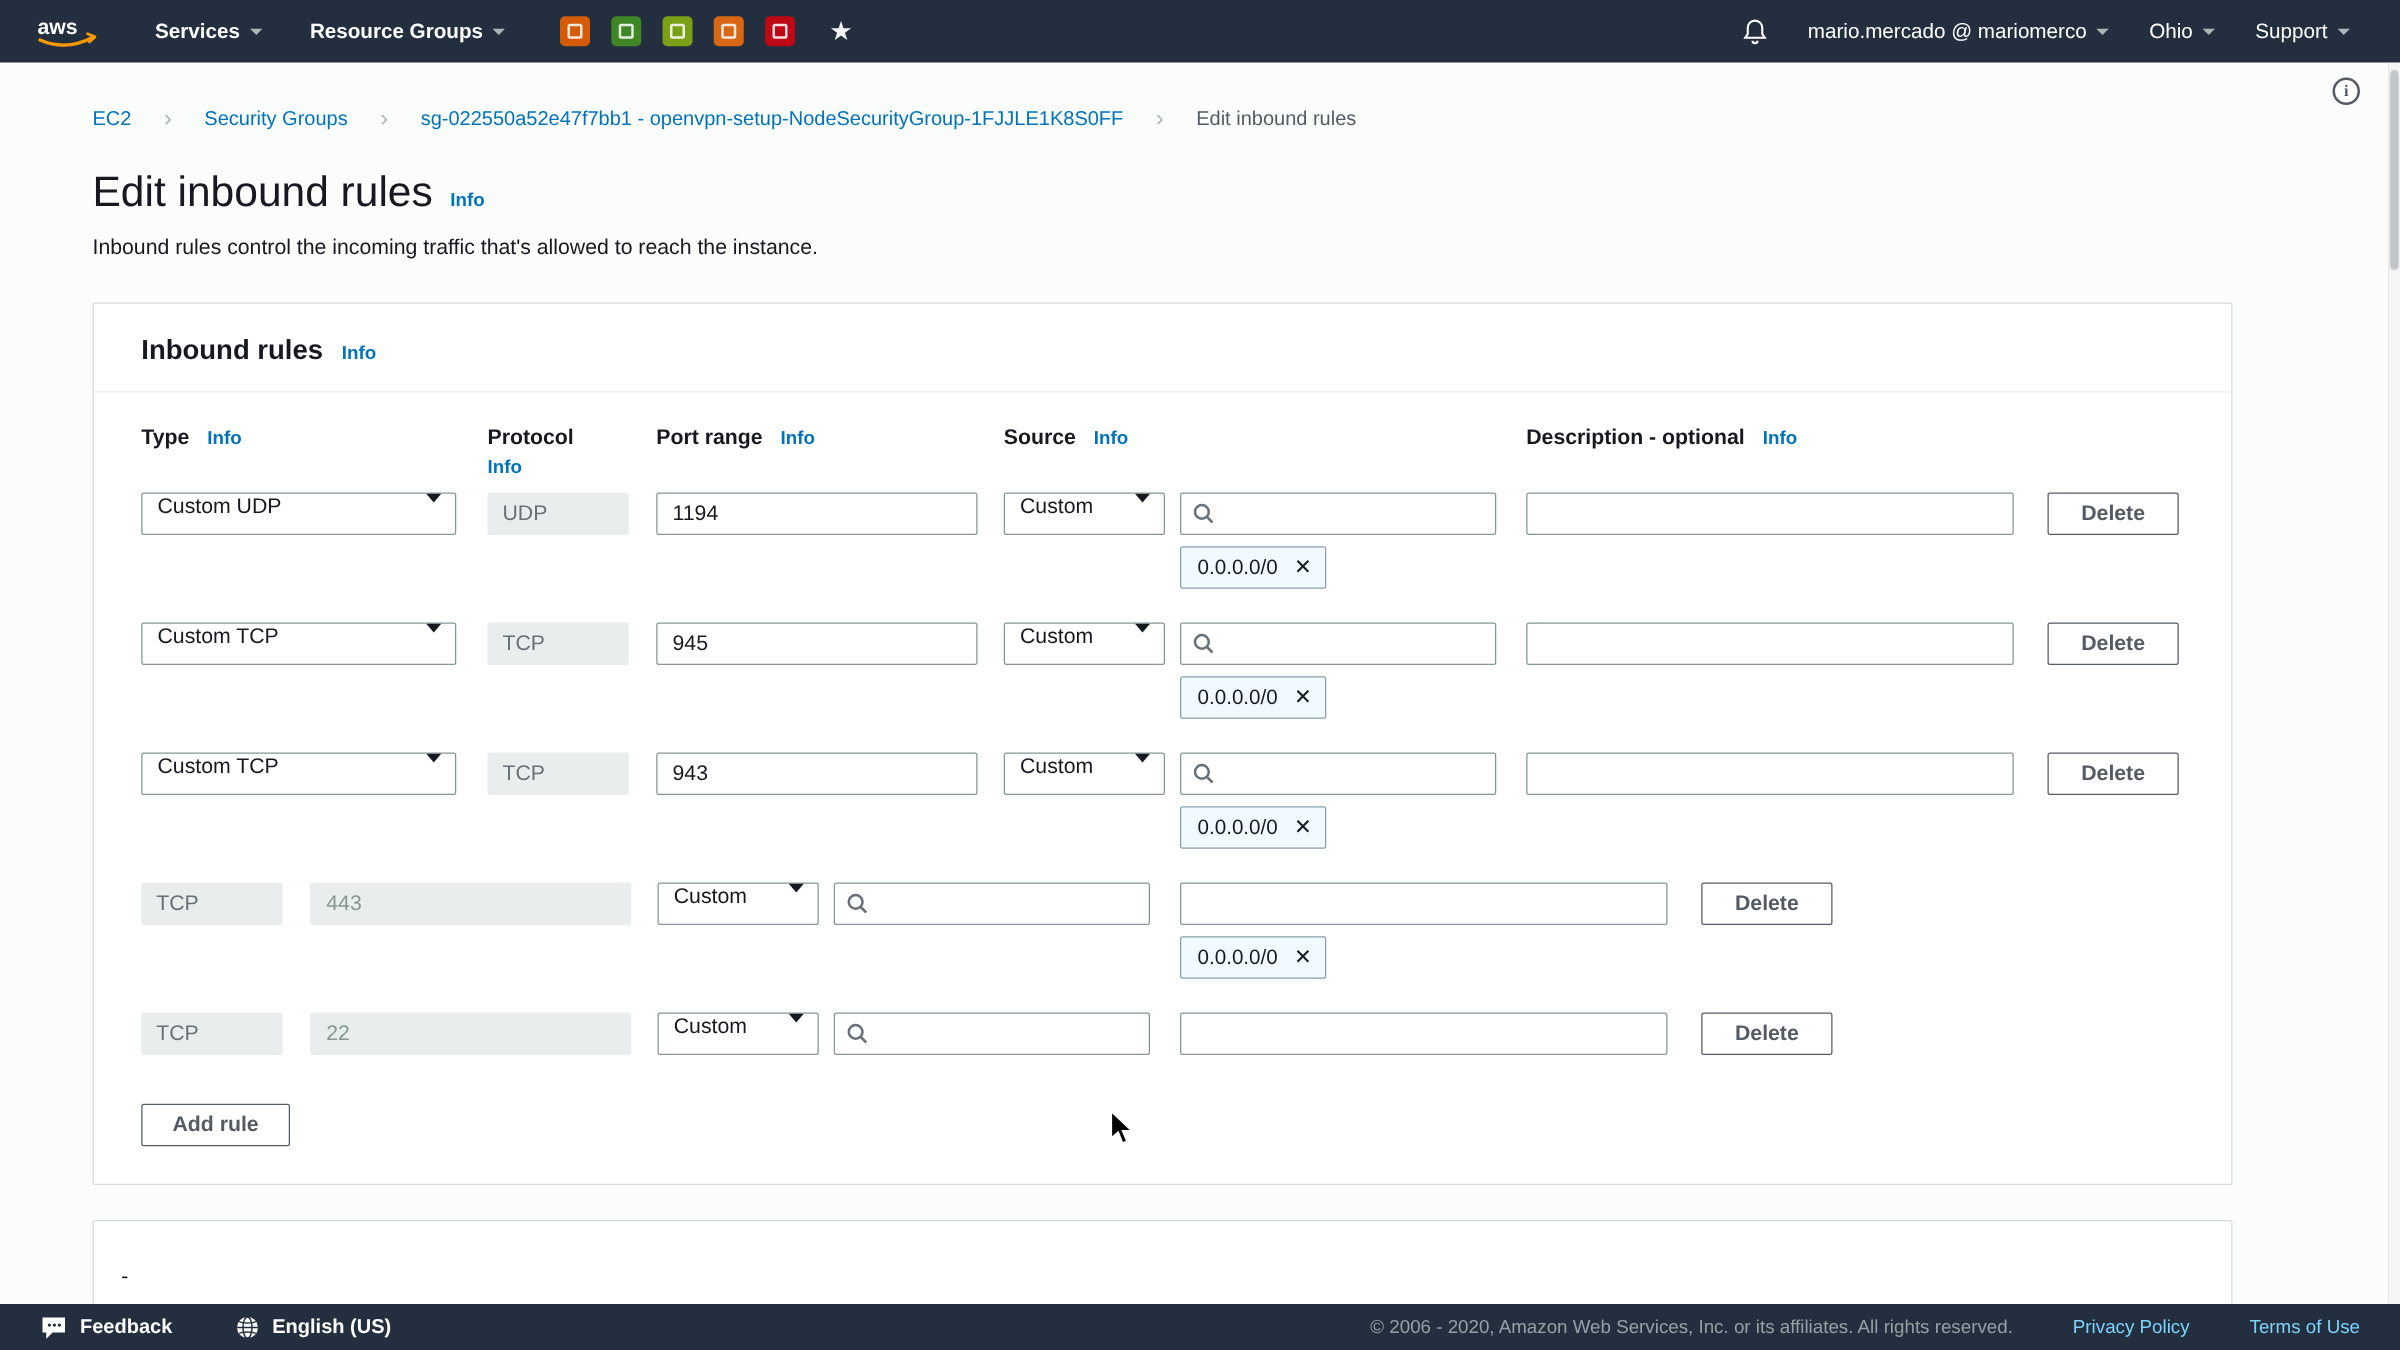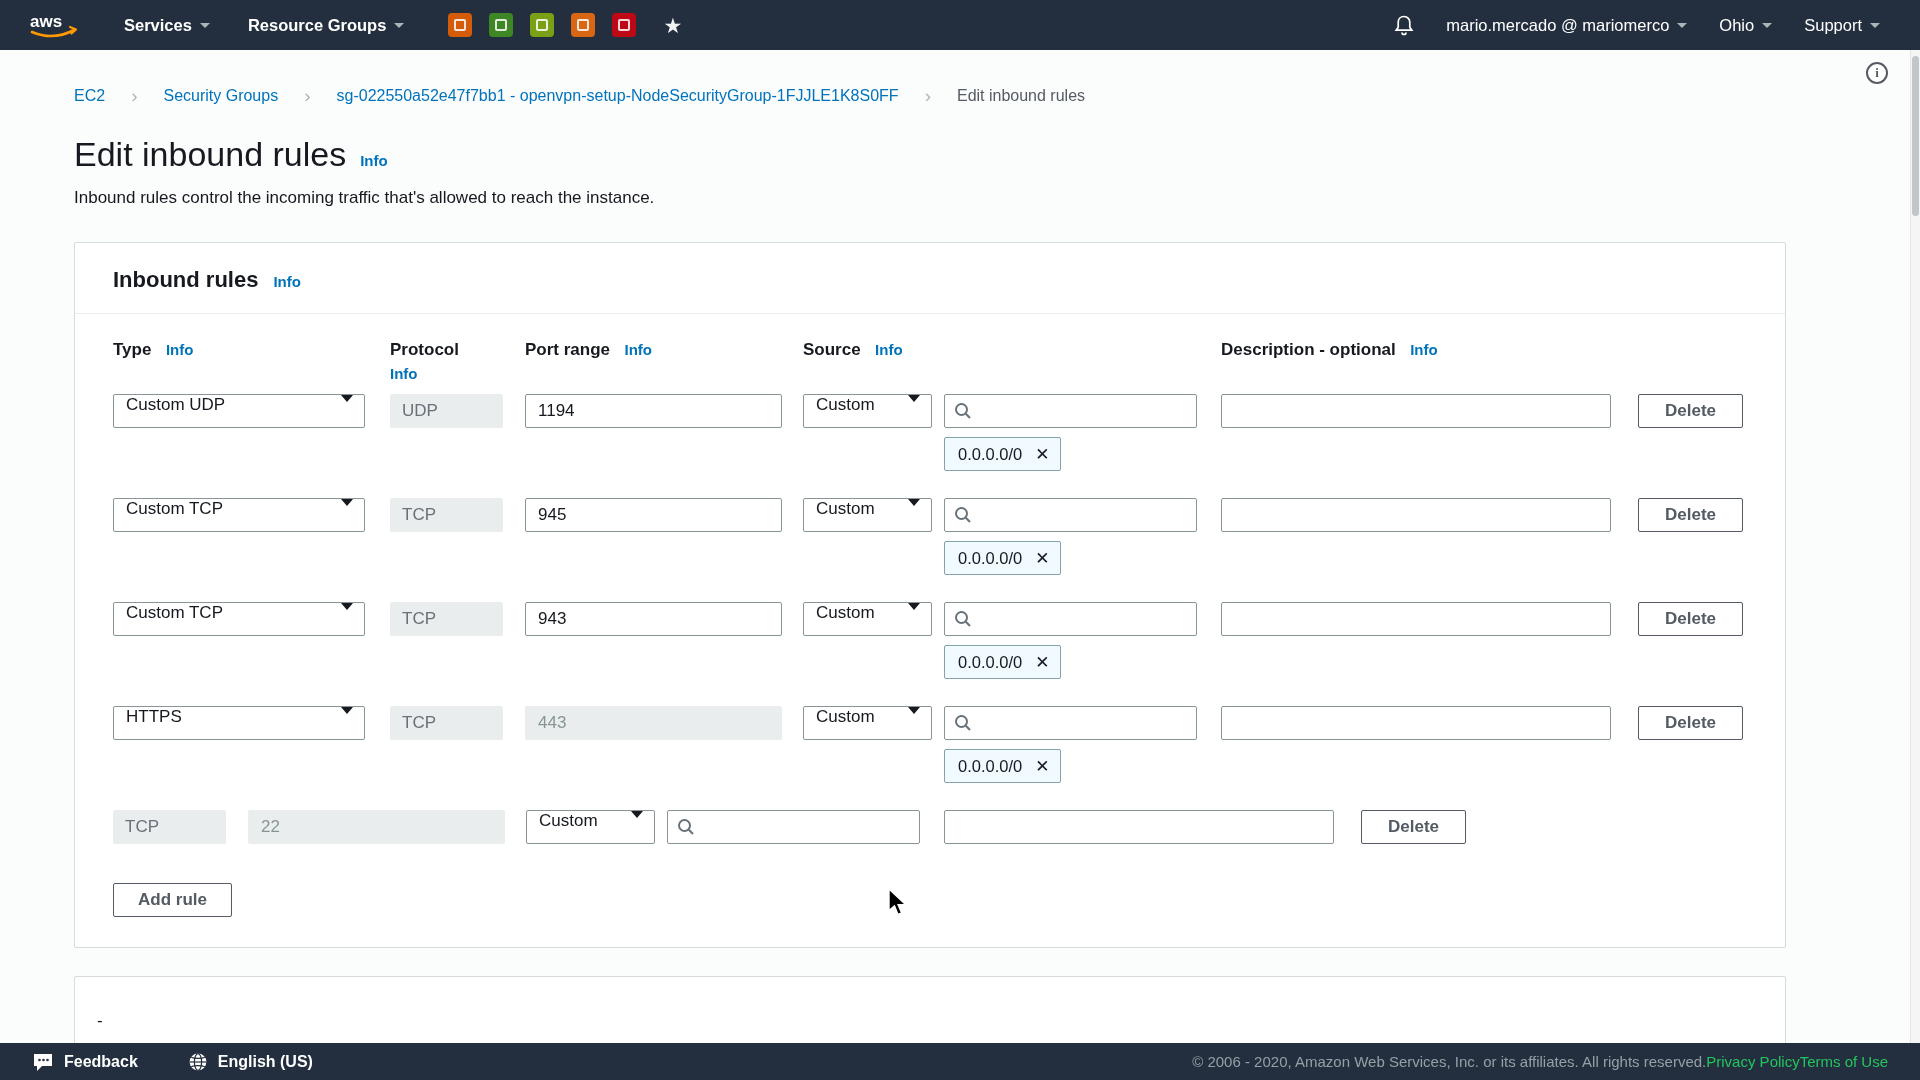--- a/index.html
+++ b/index.html
@@ -88,21 +88,21 @@
   .scroll-track{position:fixed;right:0;top:50px;bottom:37px;width:10px;background:#f5f5f5;
     border-left:1px solid #e4e4e4;z-index:4}
   .scroll-thumb{position:absolute;top:6px;left:1px;width:7px;height:160px;background:#c1c7c9;border-radius:4px}
 
   
   .footer{position:fixed;left:0;bottom:0;width:1920px;height:37px;background:#232f3e;
     display:flex;align-items:center;color:#fff;font-size:16px;padding:0 32px;z-index:6}
   .fgroup{display:flex;align-items:center;gap:10px;font-weight:700;cursor:pointer}
   .fgroup.lang{margin-left:50px}
   .copyright{margin-left:auto;color:#95a0a6;font-size:15px;font-weight:400}
-  .footer a{color:#22c55e;font-size:15px;}
+  .footer a{color:#7dd3fc;font-size:15px;margin-left:48px}
 
   .cursor{position:absolute;left:886px;top:838px;z-index:9;pointer-events:none}
 </style>
 </head>
 <body>
 
 <header class="topnav">
   <div class="nav-left">
     <a class="logo">
       <svg width="54" height="32" viewBox="0 0 54 32">
@@ -296,24 +296,20 @@
           <span class="token">
             <span>0.0.0.0/0</span>
             <span class="x">✕</span>
           </span>
         </div>
       </div>
 
       
       <div class="rule">
         <div class="line1">
-          <div class="select type-select">
-            <span>HTTPS</span>
-            <span class="caret2"></span>
-          </div>
           <div class="proto">
             <span>TCP</span>
           </div>
           <input class="input port disabled" value="443" style="">
           <div class="select source-select">
             <span>Custom</span>
             <span class="caret2"></span>
           </div>
           <div class="searchwrap">
             <svg width="18" height="18" viewBox="0 0 18 18">

